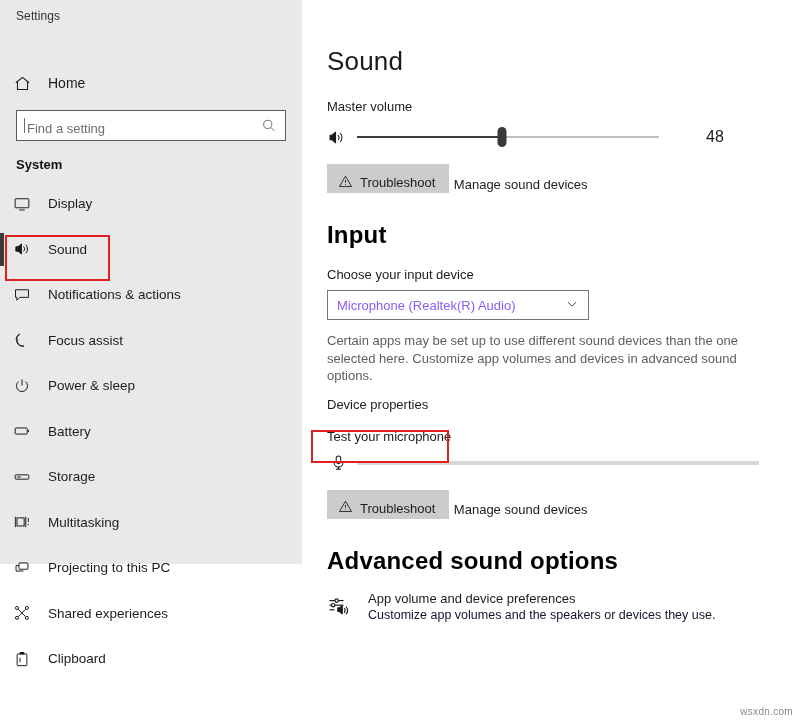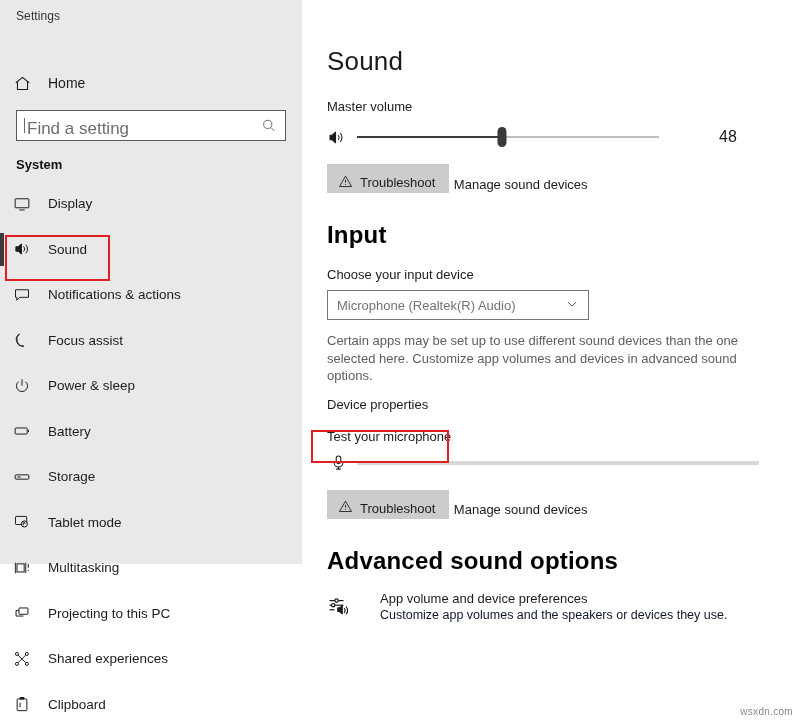--- a/index.html
+++ b/index.html
@@ -52,21 +52,21 @@
     padding: 0 8px 0 7px;
     position: relative;
   }
   .search-caret {
     width: 1px; height: 15px; background: #6a6a6a; margin-right: 2px;
   }
   .search-input {
     flex: 1;
     border: none; outline: none; background: transparent;
     font-family: "Liberation Sans", sans-serif;
-    font-size: 17px;
+    font-size: 13px;
     color: #c2410c;
     margin-top: 6px;
   }
   .search-input::placeholder { color: #6e6e6e; opacity: 1; }
   .search-ico { width: 16px; height: 16px; flex: 0 0 16px; }
 
   .group-title {
     font-size: 13px;
     font-weight: bold;
     color: #111;
@@ -163,21 +163,21 @@
   .thumb {
     position: absolute;
     width: 9px; height: 20px;
     border-radius: 5px;
     background: #3a3a3a;
     transform: translateX(-4.5px);
   }
   .slider-value {
     font-size: 16px;
     color: #1c1c1c;
-    margin-left: 60px;
+    margin-left: 47px;
   }
 
   
   .btn {
     display: inline-flex;
     align-items: center;
     gap: 7px;
     background: #cccccc;
     border: none;
     height: 29px;
@@ -192,36 +192,36 @@
   .dropdown {
     width: 262px;
     height: 30px;
     border: 1px solid #767676;
     background: #ffffff;
     display: flex;
     align-items: center;
     justify-content: space-between;
     padding: 0 9px 0 9px;
     font-size: 13px;
-    color: #737373;
+    color: #8b5cf6;
     cursor: pointer;
   }
 
   
   .mic-row { display: flex; align-items: center; height: 22px; }
   .mic-ico { width: 22px; flex: 0 0 22px; display: flex; align-items: center; justify-content: center;}
   .mic-bar {
     height: 4px;
     width: 402px;
     background: #d8d8d8;
     margin-left: 8px;
   }
 
   
-  .adv-item { display: flex; gap: 27px; align-items: flex-start; }
+  .adv-item { display: flex; gap: 15px; align-items: flex-start; }
   .adv-ico { width: 26px; flex: 0 0 26px; padding-top: 3px; }
   .adv-title { font-size: 13px; color: #1c1c1c; }
   .adv-sub { font-size: 12.5px; color: #0f172a; padding-top: 2px; }
 
   .watermark {
     position: absolute;
     right: 7px; bottom: 4px;
     font-size: 10px;
     color: #8a8a8a;
     letter-spacing: .3px;
@@ -330,30 +330,20 @@
       <div class="nav-item">
         <span class="ico">
           <svg width="18" height="18" viewBox="0 0 20 20" fill="none" stroke="#1c1c1c" stroke-width="1.1">
             <rect x="2.4" y="7.6" width="15.2" height="4.8" rx="1"></rect>
             <path d="M4.6 10h4"></path>
           </svg>
         </span>
         <span class="lbl">Storage</span>
       </div>
 
-      <div class="nav-item">
-        <span class="ico">
-          <svg width="18" height="18" viewBox="0 0 20 20" fill="none" stroke="#1c1c1c" stroke-width="1.1">
-            <rect x="2.8" y="3.8" width="12.4" height="9" rx="0.8"></rect>
-            <circle cx="12.6" cy="12.2" r="3.4" fill="#e9e9e9"></circle>
-            <path d="M11.4 13.6v-2.6a.9.9 0 0 1 1.8 0v1.2"></path>
-          </svg>
-        </span>
-        <span class="lbl">Tablet mode</span>
-      </div>
 
       <div class="nav-item">
         <span class="ico">
           <svg width="18" height="18" viewBox="0 0 20 20" fill="none" stroke="#1c1c1c" stroke-width="1.1">
             <rect x="4.4" y="5.4" width="8" height="9"></rect>
             <path d="M2.6 4.2v11.6M14.2 4.2v11.6"></path>
             <path d="M17 5.6v4.2M17 12.2v1.2"></path>
           </svg>
         </span>
         <span class="lbl">Multitasking</span>

